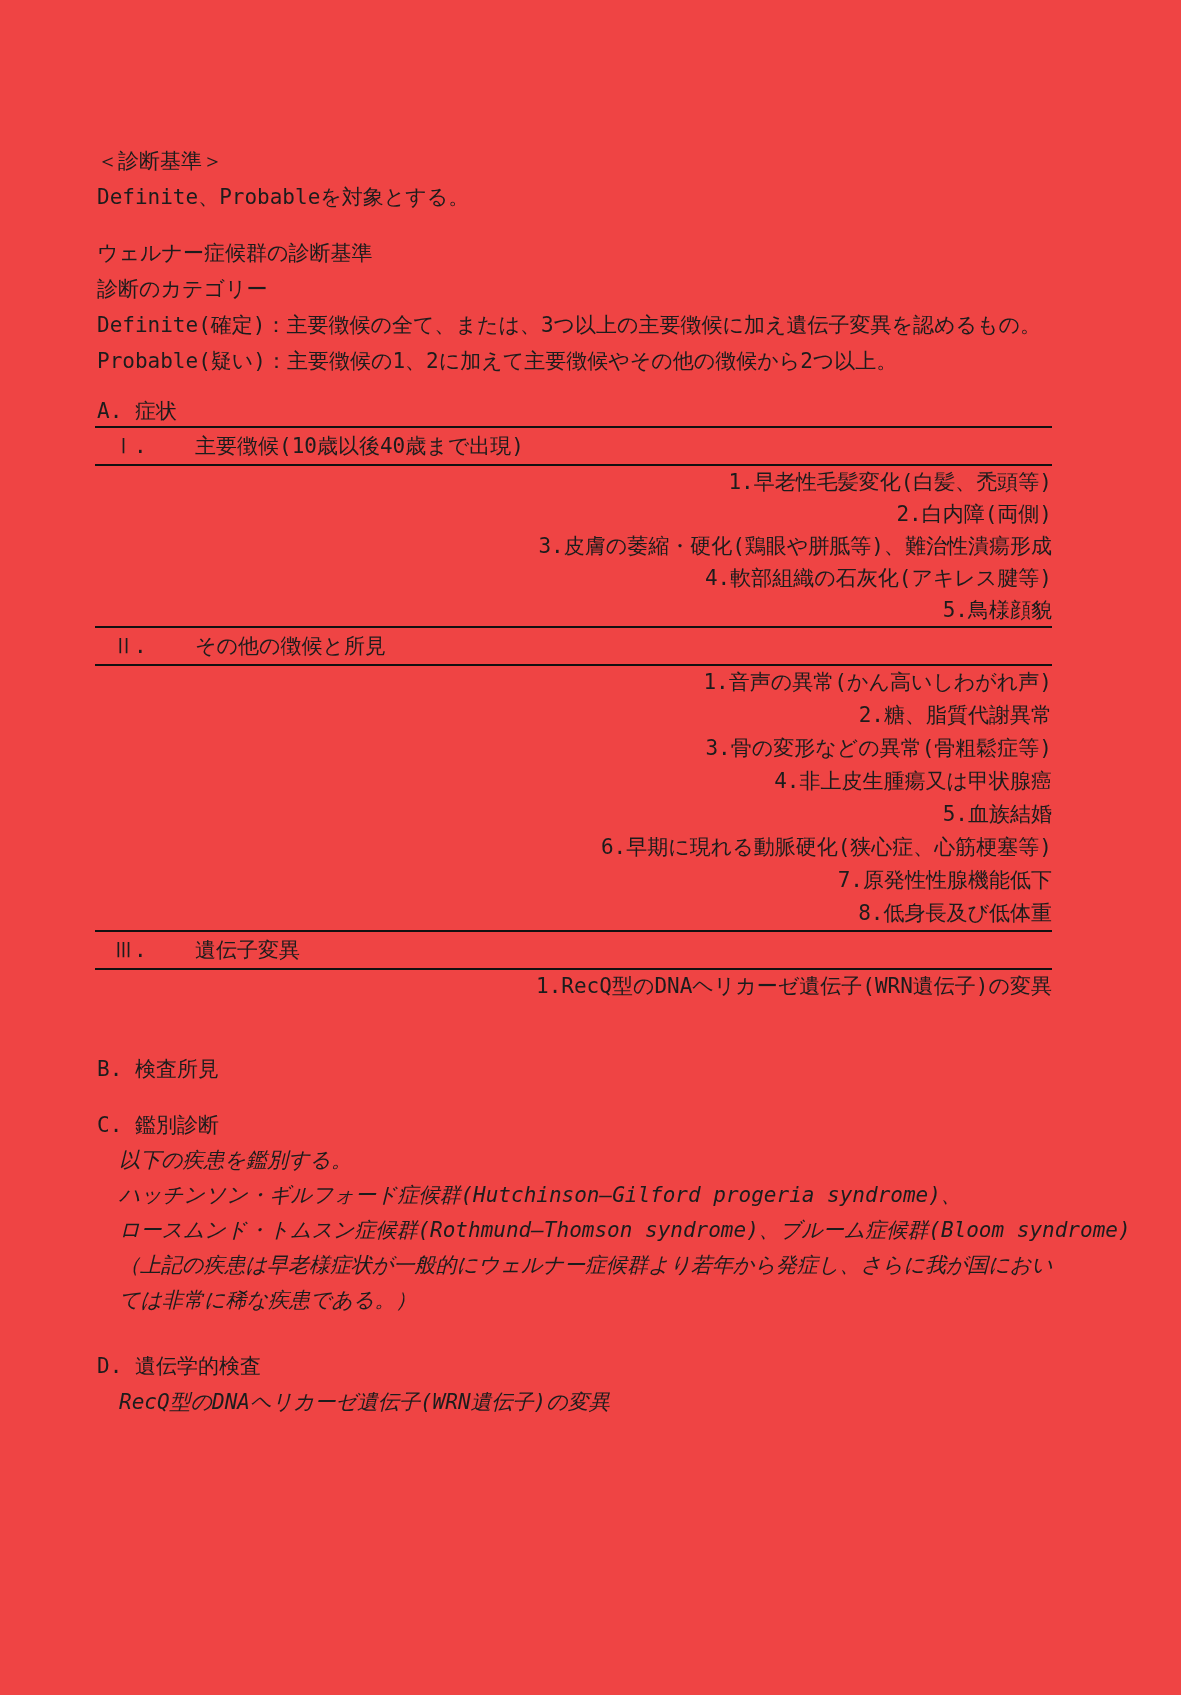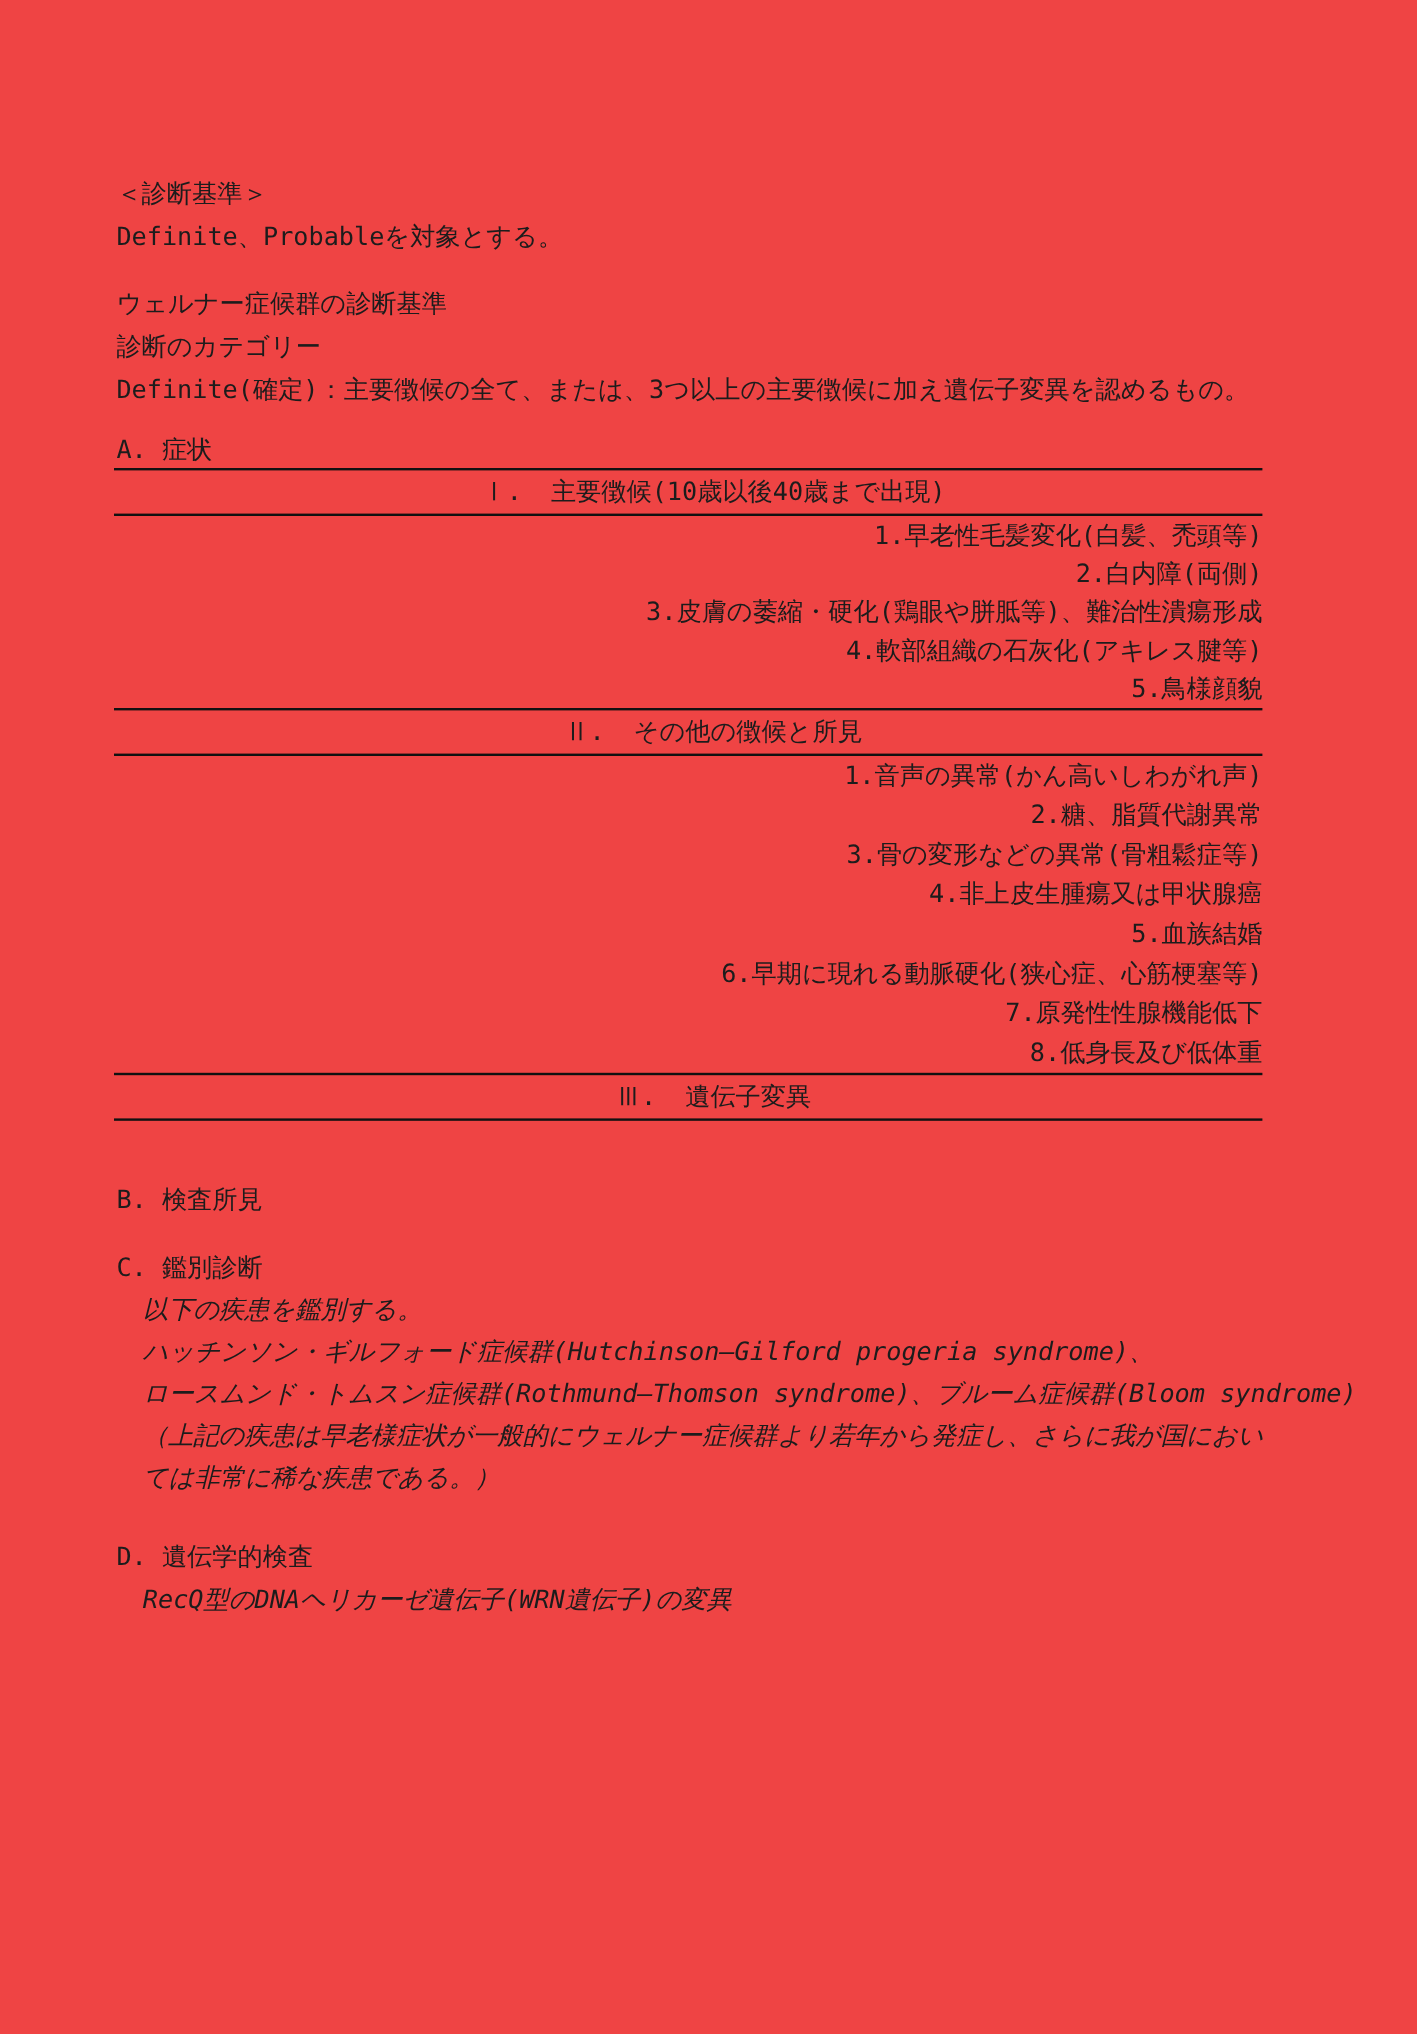--- a/index.html
+++ b/index.html
@@ -38,21 +38,20 @@
     border-bottom: 2px solid #111;
     padding-left: 2px;
     white-space: nowrap;
   }
   .t-roman {
     height: 36px;
     line-height: 36px;
     border-bottom: 2px solid #111;
     padding-left: 18px;
     white-space: nowrap;
-    text-align: center;
   }
   .t-roman .rn {
     display: inline-block;
     width: 82px;
   }
   .t-items { }
   .t-items.bordered { border-bottom: 2px solid #111; }
   .t-item {
     height: 32px;
     line-height: 32px;
@@ -72,20 +71,21 @@
 <body>
 
 <div class="page">
 
   <div class="line">＜診断基準＞</div>
   <div class="line">Definite、Probableを対象とする。</div>
 
   <div class="line gap-md">ウェルナー症候群の診断基準</div>
   <div class="line">診断のカテゴリー</div>
   <div class="line">Definite(確定)：主要徴候の全て、または、3つ以上の主要徴候に加え遺伝子変異を認めるもの。</div>
+  <div class="line">Probable(疑い)：主要徴候の1、2に加えて主要徴候やその他の徴候から2つ以上。</div>
 
   <div class="ruled gap-md">
 
     <div class="t-head">A. 症状</div>
 
     <div class="t-roman">
       <span class="rn">Ⅰ.</span><span>主要徴候(10歳以後40歳まで出現)</span>
     </div>
     <div class="t-items bordered">
       <div class="t-item"><span class="inum">1.</span><span>早老性毛髪変化(白髪、禿頭等)</span></div>
@@ -105,20 +105,23 @@
       <div class="t-item"><span class="inum">4.</span><span>非上皮生腫瘍又は甲状腺癌</span></div>
       <div class="t-item"><span class="inum">5.</span><span>血族結婚</span></div>
       <div class="t-item"><span class="inum">6.</span><span>早期に現れる動脈硬化(狭心症、心筋梗塞等)</span></div>
       <div class="t-item"><span class="inum">7.</span><span>原発性性腺機能低下</span></div>
       <div class="t-item"><span class="inum">8.</span><span>低身長及び低体重</span></div>
     </div>
 
     <div class="t-roman">
       <span class="rn">Ⅲ.</span><span>遺伝子変異</span>
     </div>
+    <div class="t-items tall">
+      <div class="t-item"><span class="inum">1.</span><span>RecQ型のDNAヘリカーゼ遺伝子(WRN遺伝子)の変異</span></div>
+    </div>
 
   </div>
 
   <div class="line gap-lg">B. 検査所見</div>
 
   <div class="line gap-md">C. 鑑別診断</div>
   <div class="c-line indent1">以下の疾患を鑑別する。</div>
   <div class="c-line indent1">ハッチンソン・ギルフォード症候群(Hutchinson—Gilford progeria syndrome)、</div>
   <div class="c-line indent1">ロースムンド・トムスン症候群(Rothmund—Thomson syndrome)、ブルーム症候群(Bloom syndrome)</div>
   <div class="c-line indent1">（上記の疾患は早老様症状が一般的にウェルナー症候群より若年から発症し、さらに我が国におい</div>

